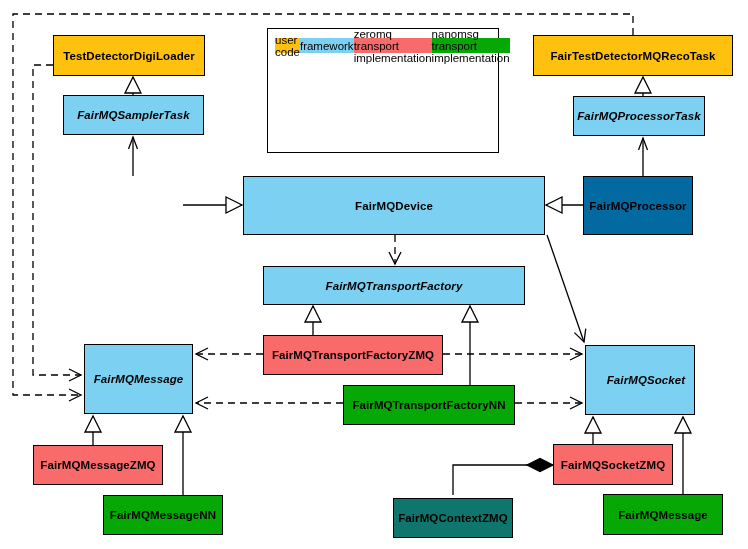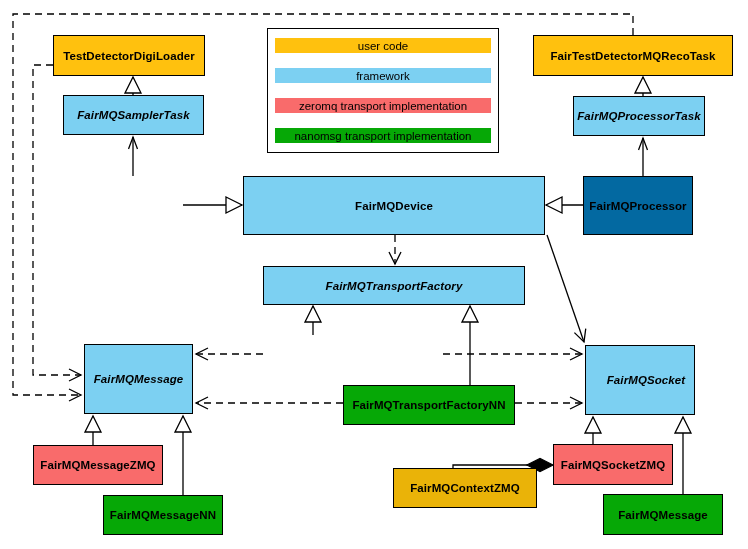--- a/index.html
+++ b/index.html
@@ -13,21 +13,21 @@
     position: absolute; box-sizing: border-box;
     border: 1.5px solid #000;
     display: flex; align-items: center; justify-content: center;
     font-size: 11.5px; font-weight: bold; color: #000;
     text-align: center; white-space: nowrap; letter-spacing: 0.1px;
   }
   .abstract { font-style: italic; }
   #legend {
     position: absolute; left: 267px; top: 28px; width: 232px; height: 125px;
     box-sizing: border-box; border: 1.5px solid #000; background: #fff;
-    display: flex; flex-direction: column; justify-content: space-between;
+    display: flex; flex-direction: row; justify-content: space-between;
     padding: 9px 7px;
   }
   .legend-bar {
     height: 15px; display: flex; align-items: center; justify-content: center;
     font-size: 11.5px; color: #000;
   }
 </style>
 </head>
 <body>
 
@@ -100,26 +100,27 @@
   <div class="node" style="left: 243px; top: 176px; width: 302px; height: 59px; background-color: rgb(124, 208, 242);">FairMQDevice</div>
 
   <div class="node" style="left: 583px; top: 176px; width: 110px; height: 59px; background-color: #0369a1;">FairMQProcessor</div>
 
   <div class="node abstract" style="left: 263px; top: 266px; width: 262px; height: 39px; background-color: rgb(124, 208, 242);">FairMQTransportFactory</div>
 
   <div class="node abstract" style="left: 84px; top: 344px; width: 109px; height: 70px; background-color: rgb(124, 208, 242);">FairMQMessage</div>
 
   <div class="node abstract" style="left: 585px; top: 345px; width: 110px; height: 70px; background-color: rgb(124, 208, 242); padding-left: 12px;">FairMQSocket</div>
 
+  <div class="node" style="left: 263px; top: 335px; width: 180px; height: 40px; background-color: rgb(249, 107, 107);">FairMQTransportFactoryZMQ</div>
 
   <div class="node" style="left: 343px; top: 385px; width: 172px; height: 40px; background-color: rgb(6, 168, 6);">FairMQTransportFactoryNN</div>
 
   <div class="node" style="left: 33px; top: 445px; width: 130px; height: 40px; background-color: rgb(249, 107, 107);">FairMQMessageZMQ</div>
 
   <div class="node" style="left: 103px; top: 495px; width: 120px; height: 40px; background-color: rgb(6, 168, 6);">FairMQMessageNN</div>
 
-  <div class="node" style="left: 393px; top: 468px; width: 144px; height: 40px; background-color: #eab308;">FairMQContextZMQ</div>
+  <div class="node" style="left: 393px; top: 498px; width: 120px; height: 40px; background-color: #0f766e;">FairMQContextZMQ</div>
 
   <div class="node" style="left: 553px; top: 444px; width: 120px; height: 41px; background-color: rgb(249, 107, 107);">FairMQSocketZMQ</div>
 
   <div class="node" style="left: 603px; top: 494px; width: 120px; height: 41px; background-color: rgb(6, 168, 6);">FairMQMessage</div>
 
 </div>
 
 </body></html>

